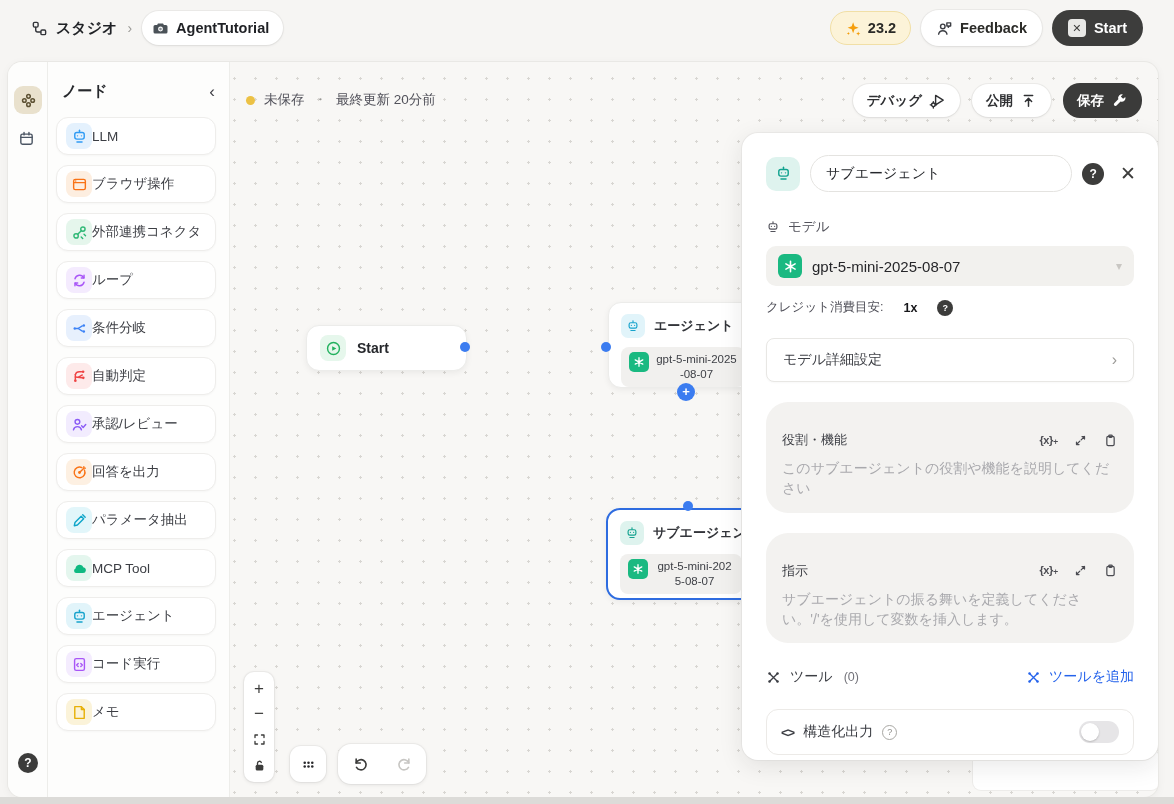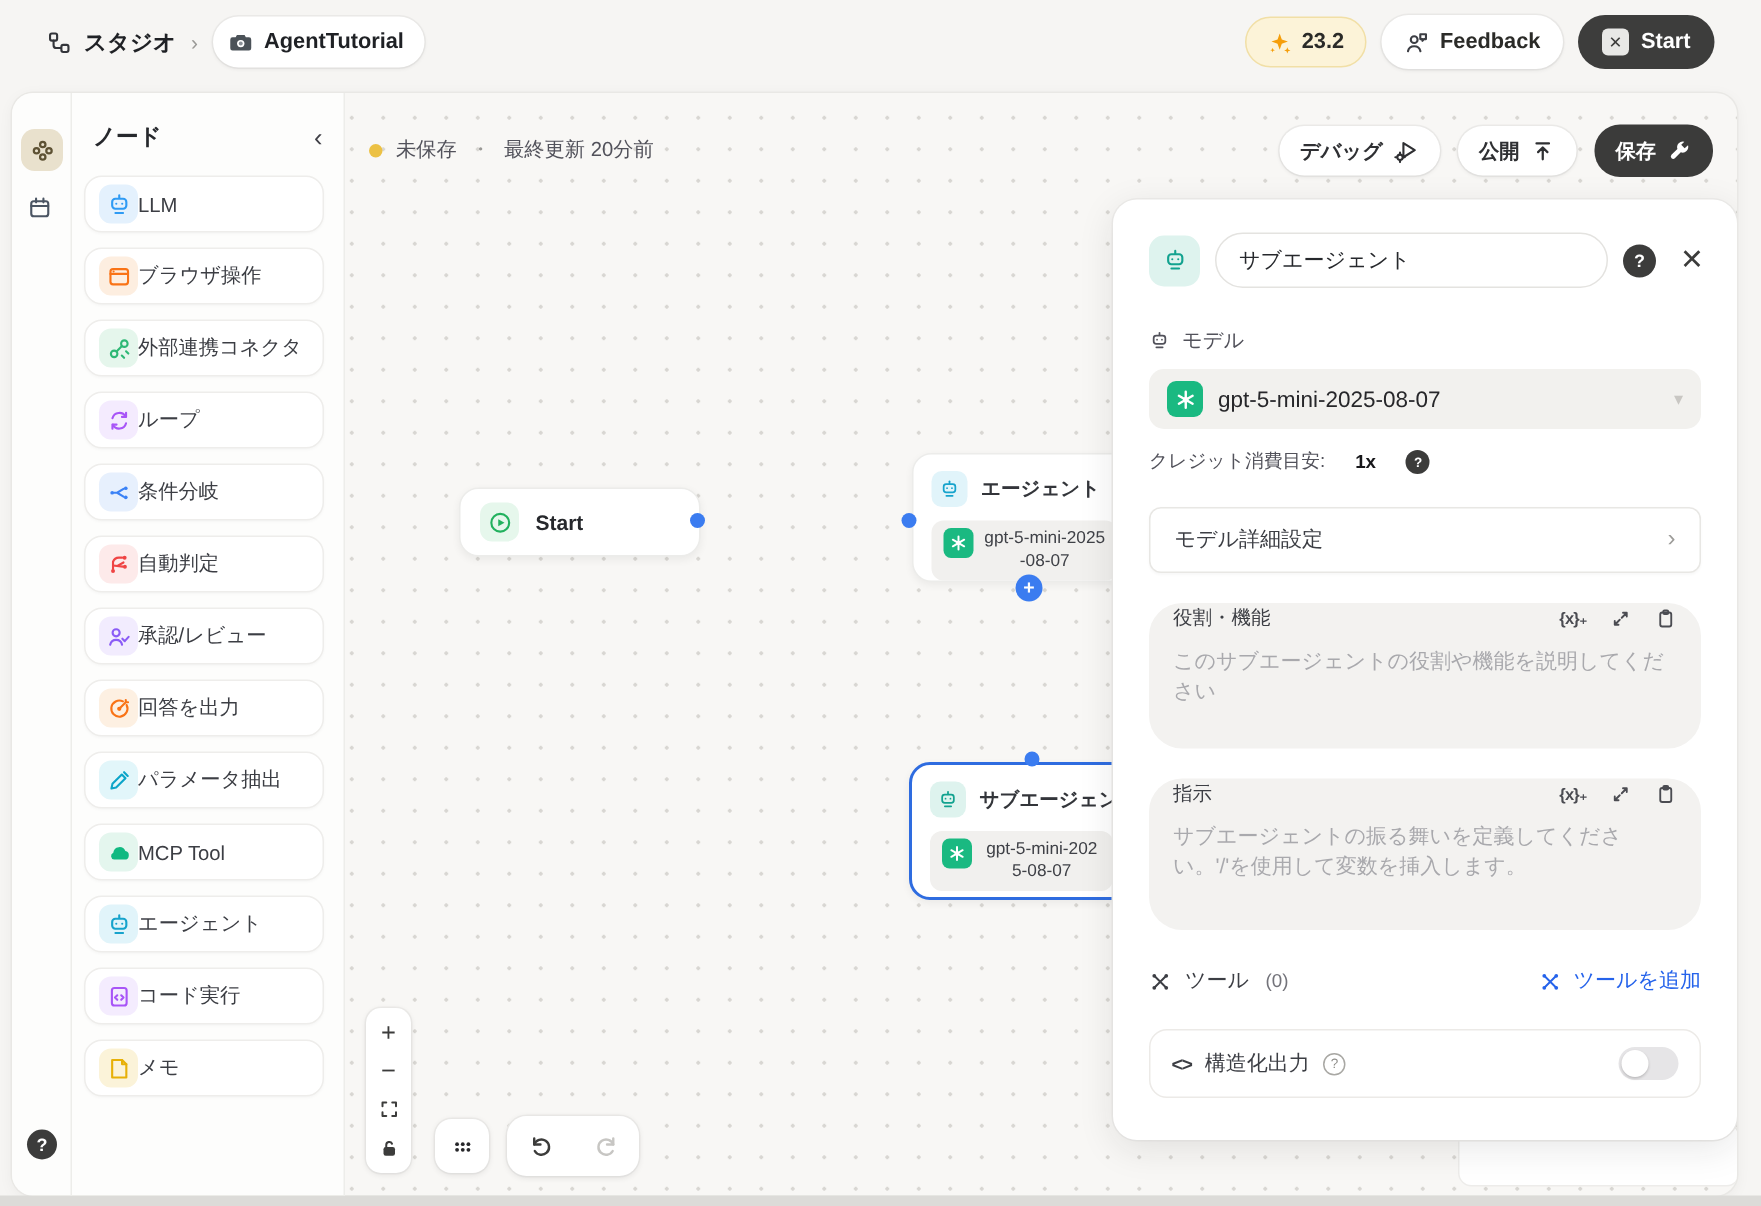--- a/index.html
+++ b/index.html
@@ -131,21 +131,21 @@
     display:flex; align-items:center; gap:10px; padding:0 12px; cursor:pointer; }
   .cp-select .openai-tile { width:24px; height:24px; border-radius:6px; }
   .cp-select .v { flex:1; font-size:15px; color:#27272a; }
   .chev-d { color:#c9c7c3; font-size:12px; }
   .cp-credit { margin:13px 24px 0; display:flex; align-items:center; gap:20px; font-size:12.5px; color:#52525b; }
   .cp-credit b { color:#17171a; }
   .cp-adv { margin:22px 24px 0; height:44px; border:1px solid #e8e7e4; border-radius:8px; background:#fff;
     box-shadow:0 1px 2px rgba(0,0,0,.03); display:flex; align-items:center; padding:16px 16px;
     font-size:14px; color:#3c3e44; cursor:pointer; }
   .chev-r { margin-left:auto; color:#9d9c99; font-size:16px; }
-  .cp-box { margin:20px 24px 16px; background:#f3f2f0; border-radius:22px; padding:1px 16px 14px; }
+  .cp-box { margin:20px 24px 16px; background:#f3f2f0; border-radius:22px; padding:29px 16px 14px; }
   .cp-box-head { display:flex; align-items:center; color:#3c3e44; }
   .cp-box-head .lab { font-size:13px; }
   .box-icons { margin-left:auto; display:flex; align-items:center; gap:15px; color:#4b4c52; }
   .varx { font-size:11px; font-weight:600; letter-spacing:-0.5px; cursor:pointer; }
   .bic { cursor:pointer; }
   .cp-ph { margin-top:9px; font-size:14px; color:#a9a9ad; line-height:1.45; }
   .box-role { min-height:97px; }
   .box-instr { min-height:101px; }
   .cp-tools { margin:25px 24px 0; display:flex; align-items:center; }
   .cp-tools .left { display:flex; align-items:center; gap:9px; font-size:14px; color:#3c3e44; }

